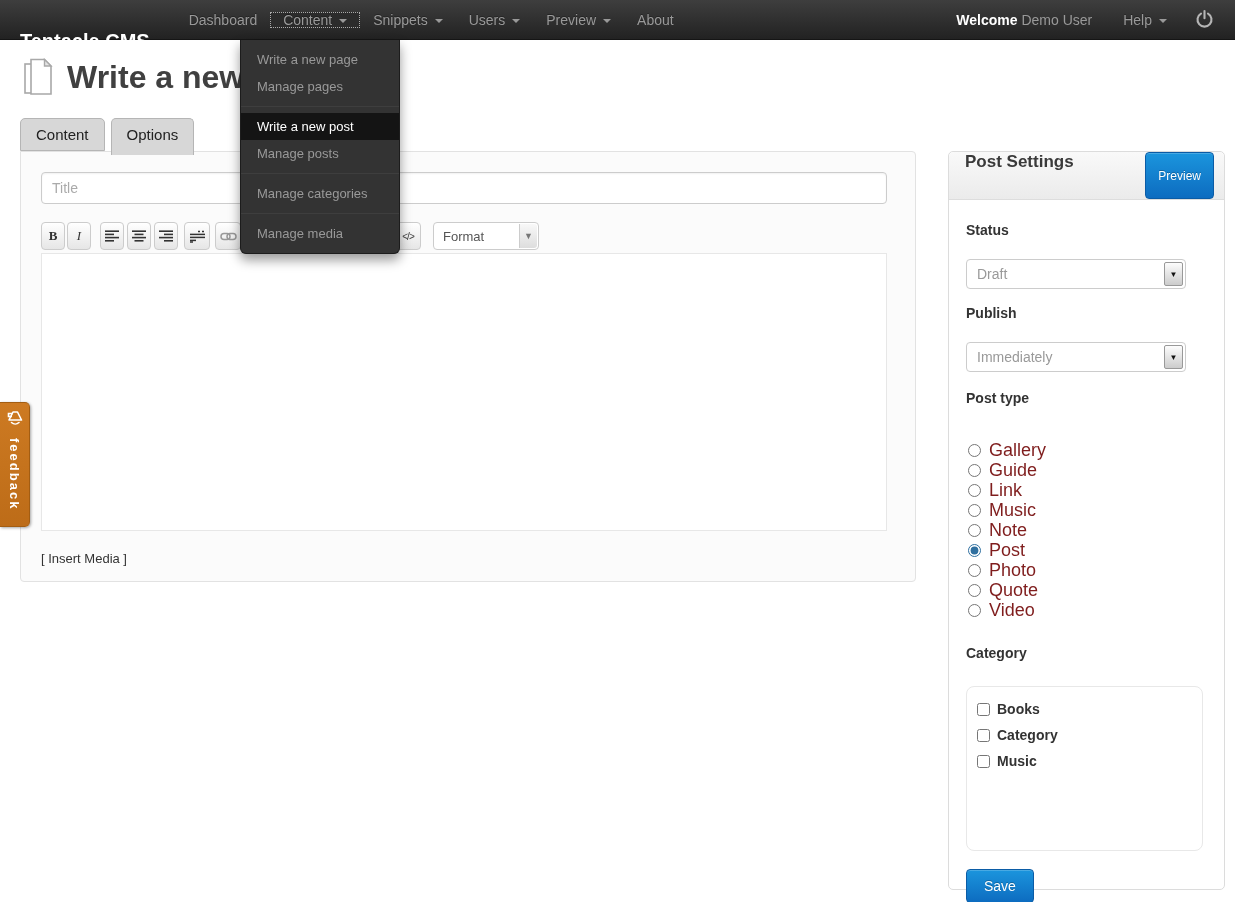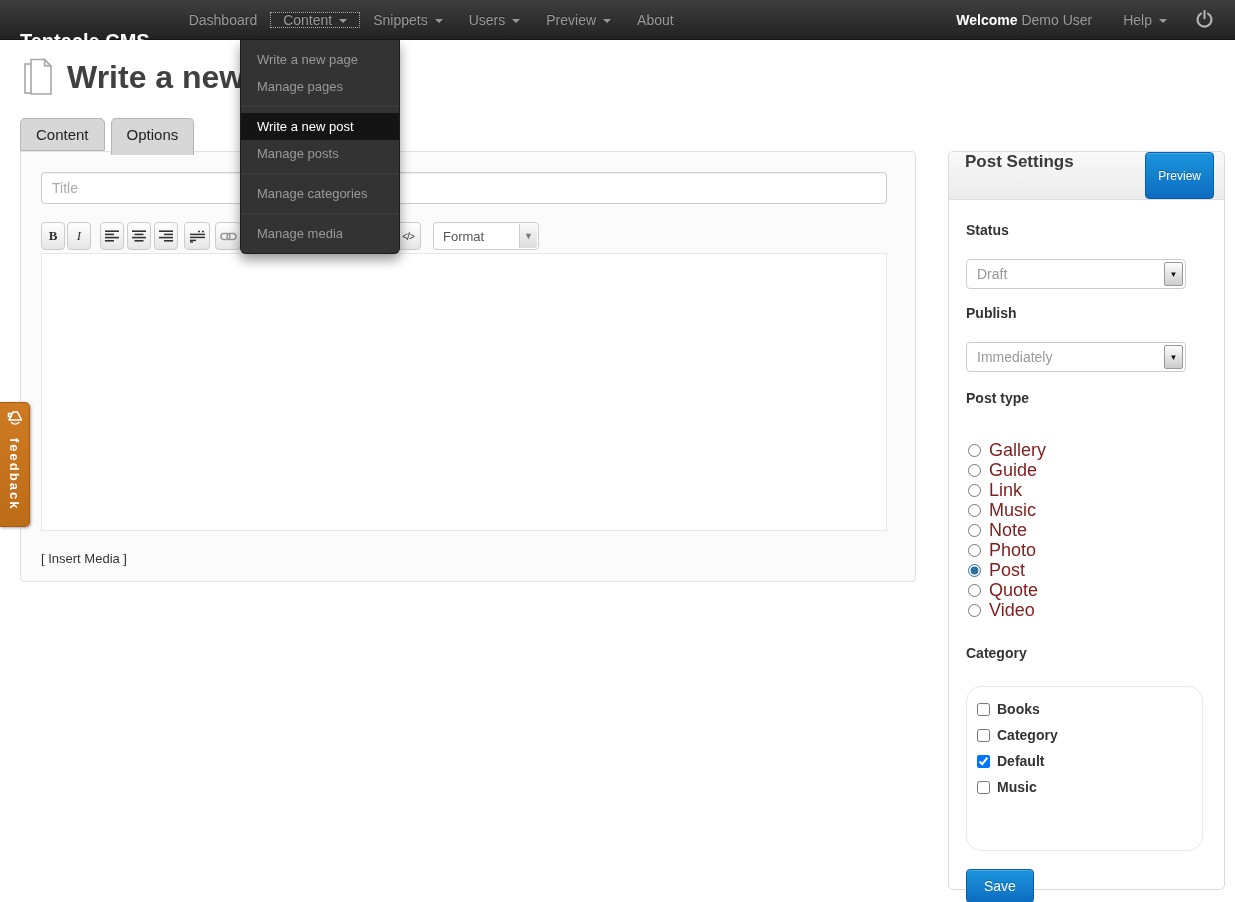--- a/index.html
+++ b/index.html
@@ -130,21 +130,21 @@
   }
   .lbl-publish { margin-top: 16px; }
   .lbl-posttype { margin-top: 18px; }
   #post-type-list { margin-top: 34px; padding-left: 2px; }
   .radio-row { display: flex; align-items: center; height: 20px; cursor: pointer; }
   .radio-row input { width: 13px; height: 13px; margin: 0 8px 0 0; accent-color: #2f6f9f; }
   .radio-row span { font-size: 18px; color: #7f1d1d; }
   .lbl-category { margin-top: 25px; }
   #category-well {
     margin-top: 25px; width: 237px; height: 165px;
-    border: 1px solid #e8e8e8; border-radius: 15px; padding: 9px 10px;
+    border: 1px solid #e8e8e8; border-radius: 8px; padding: 9px 10px;
   }
   .check-row { display: flex; align-items: center; height: 26px; cursor: pointer; }
   .check-row input { width: 13px; height: 13px; margin: 0 7px 0 0; }
   .check-row span { font-size: 14px; font-weight: bold; color: #333; }
   #save-btn { margin-top: 18px; font-size: 14px; padding: 8px 17px; }
 
   
   #feedback-tab {
     position: absolute; left: 0; top: 402px; width: 30px; height: 125px;
     background: linear-gradient(#cd7a22, #bd6c18); border: 1px solid #a35d12; border-left: none;
@@ -342,50 +342,46 @@
       </label>
       <label class="radio-row">
         <input type="radio" name="pt" style="">
         <span>Music</span>
       </label>
       <label class="radio-row">
         <input type="radio" name="pt" style="">
         <span>Note</span>
       </label>
       <label class="radio-row">
-        <input type="radio" name="pt" style="">
-        <span>Photo</span>
-      </label>
-      <label class="radio-row">
         <input type="radio" name="pt" checked="" style="">
         <span>Post</span>
+      </label>
+      <label class="radio-row">
+        <input type="radio" name="pt" style="">
+        <span>Photo</span>
       </label>
       <label class="radio-row">
         <input type="radio" name="pt" style="">
         <span>Quote</span>
       </label>
       <label class="radio-row">
         <input type="radio" name="pt" style="">
         <span>Video</span>
       </label>
     </div>
 
     <div class="field-label lbl-category">Category</div>
     <div id="category-well">
       <label class="check-row">
         <input type="checkbox" style="">
         <span>Books</span>
       </label>
       <label class="check-row">
         <input type="checkbox" style="">
         <span>Category</span>
-      </label>
-      <label class="check-row">
-        <input type="checkbox" checked="" style="">
-        <span>Default</span>
       </label>
       <label class="check-row">
         <input type="checkbox" style="">
         <span>Music</span>
       </label>
     </div>
 
     <button id="save-btn" class="btn-blue">Save</button>
   </div>
 </div>

